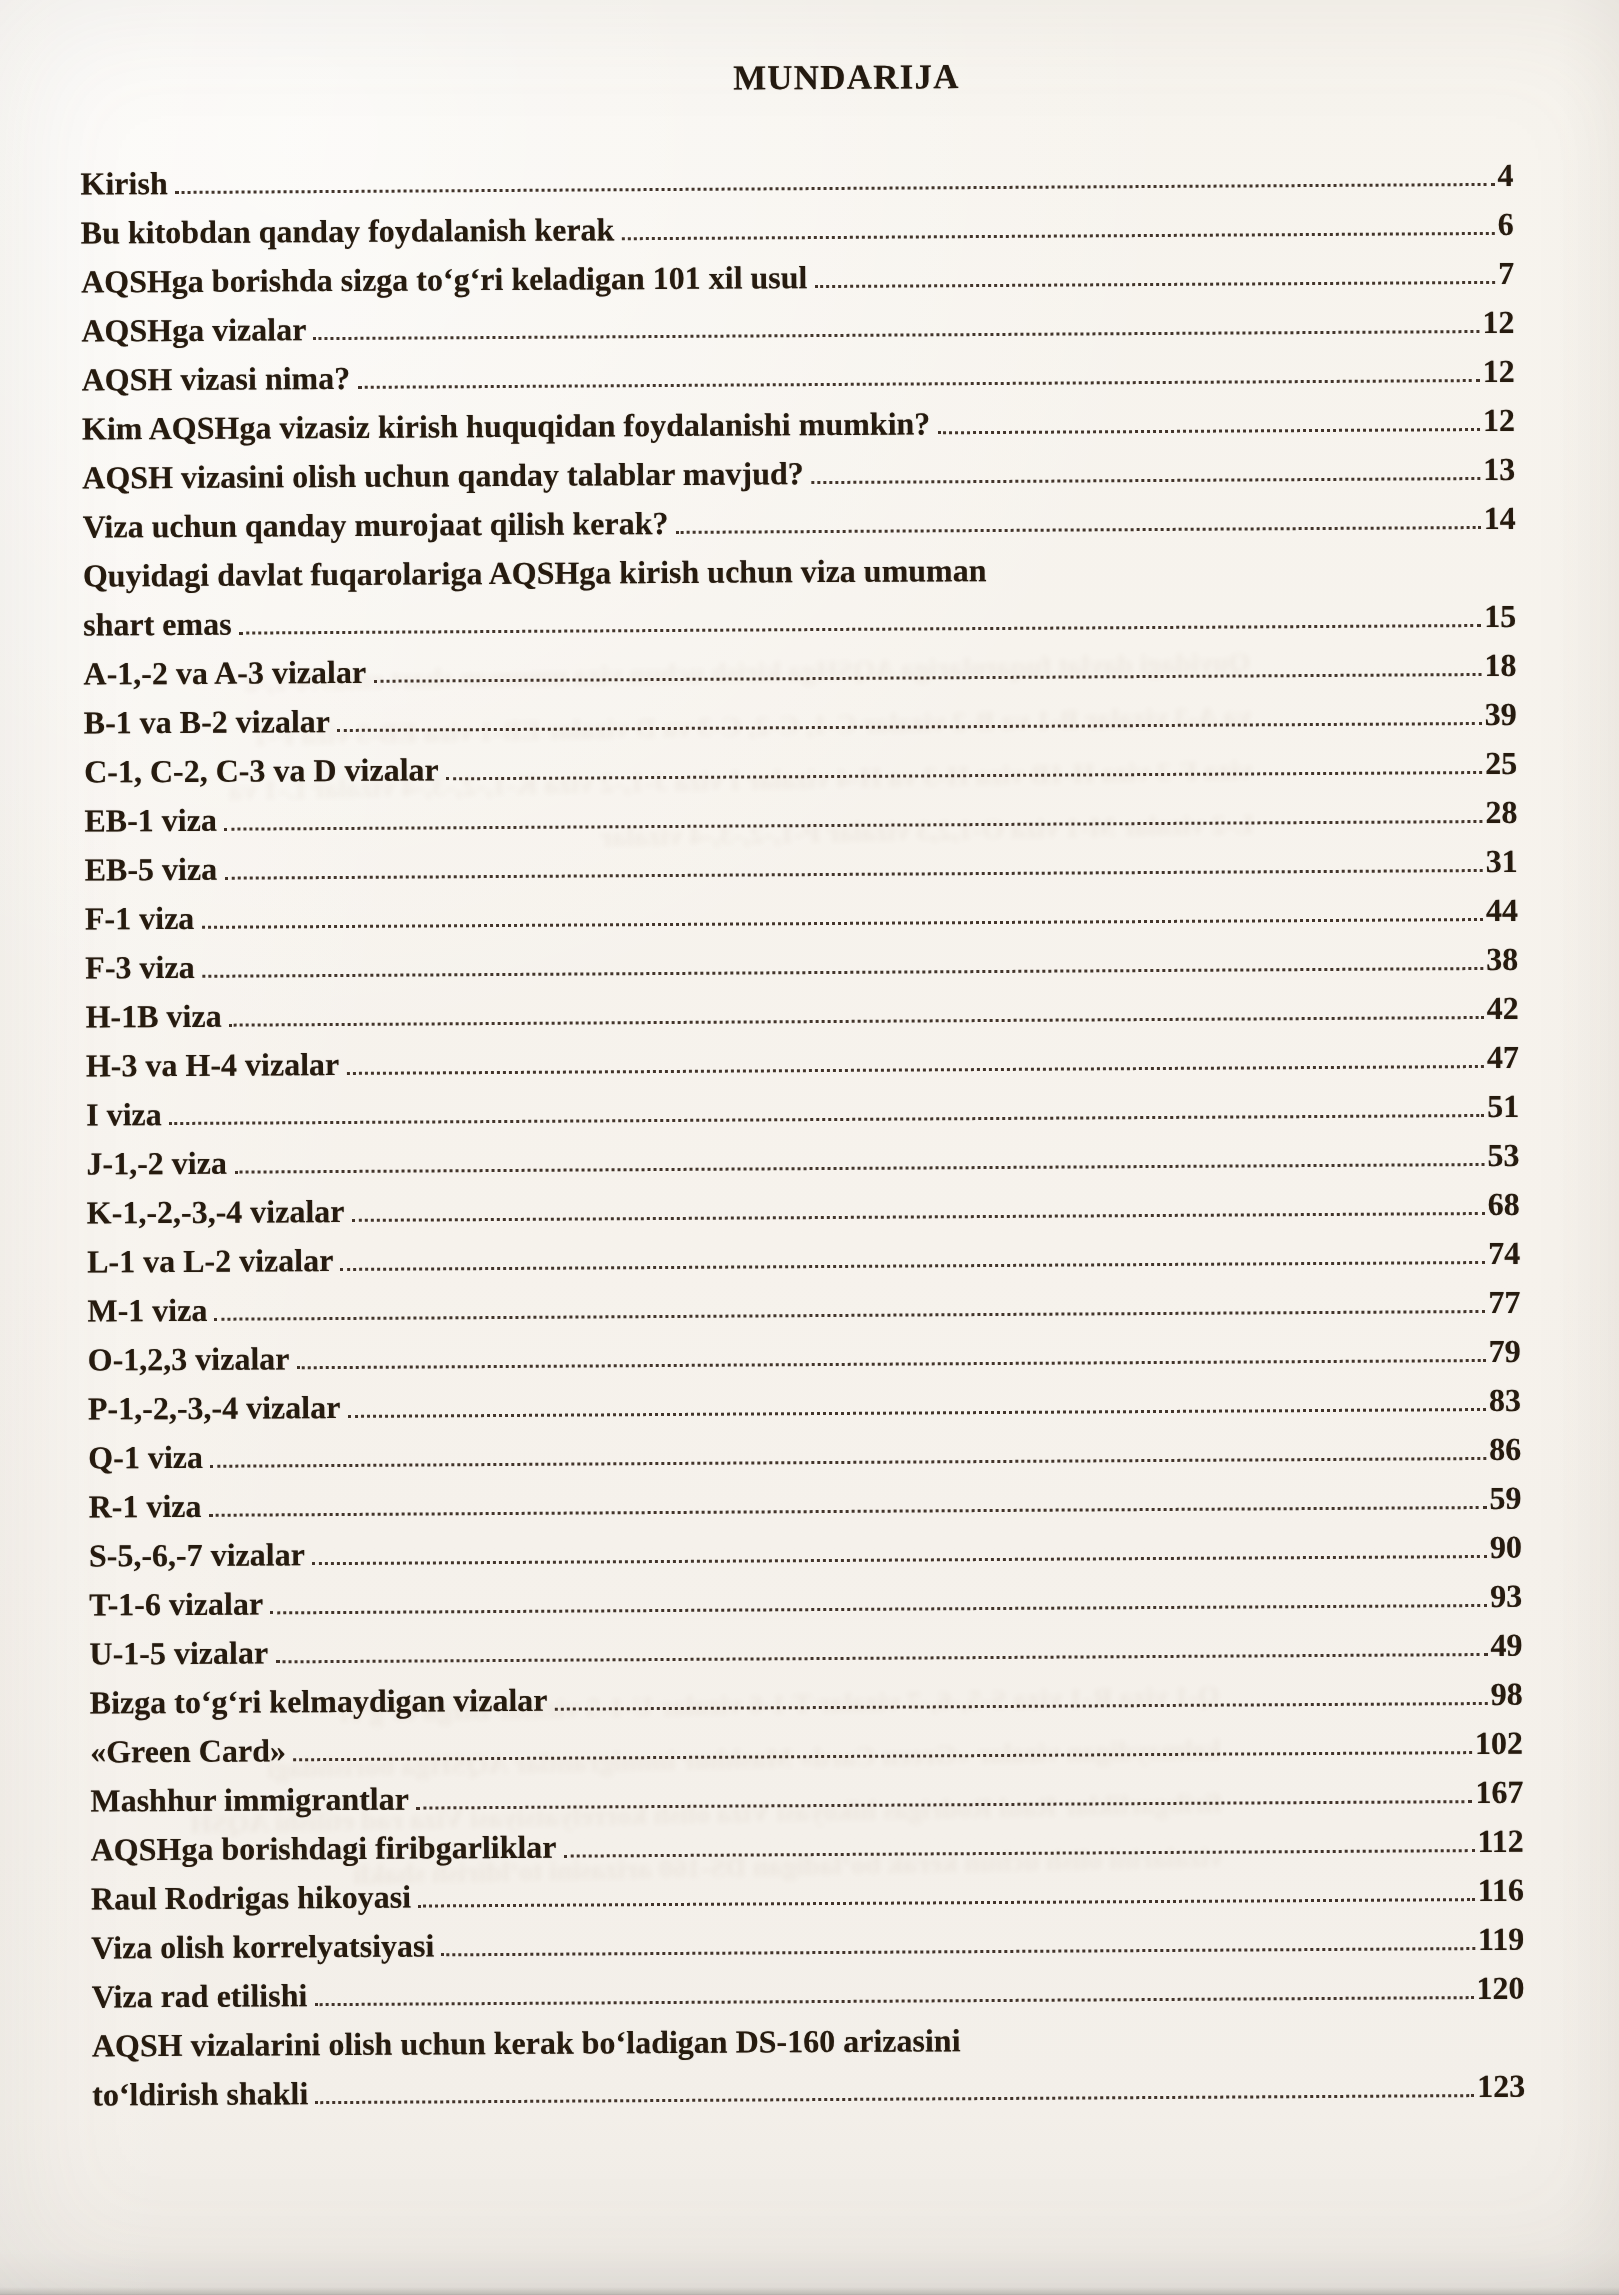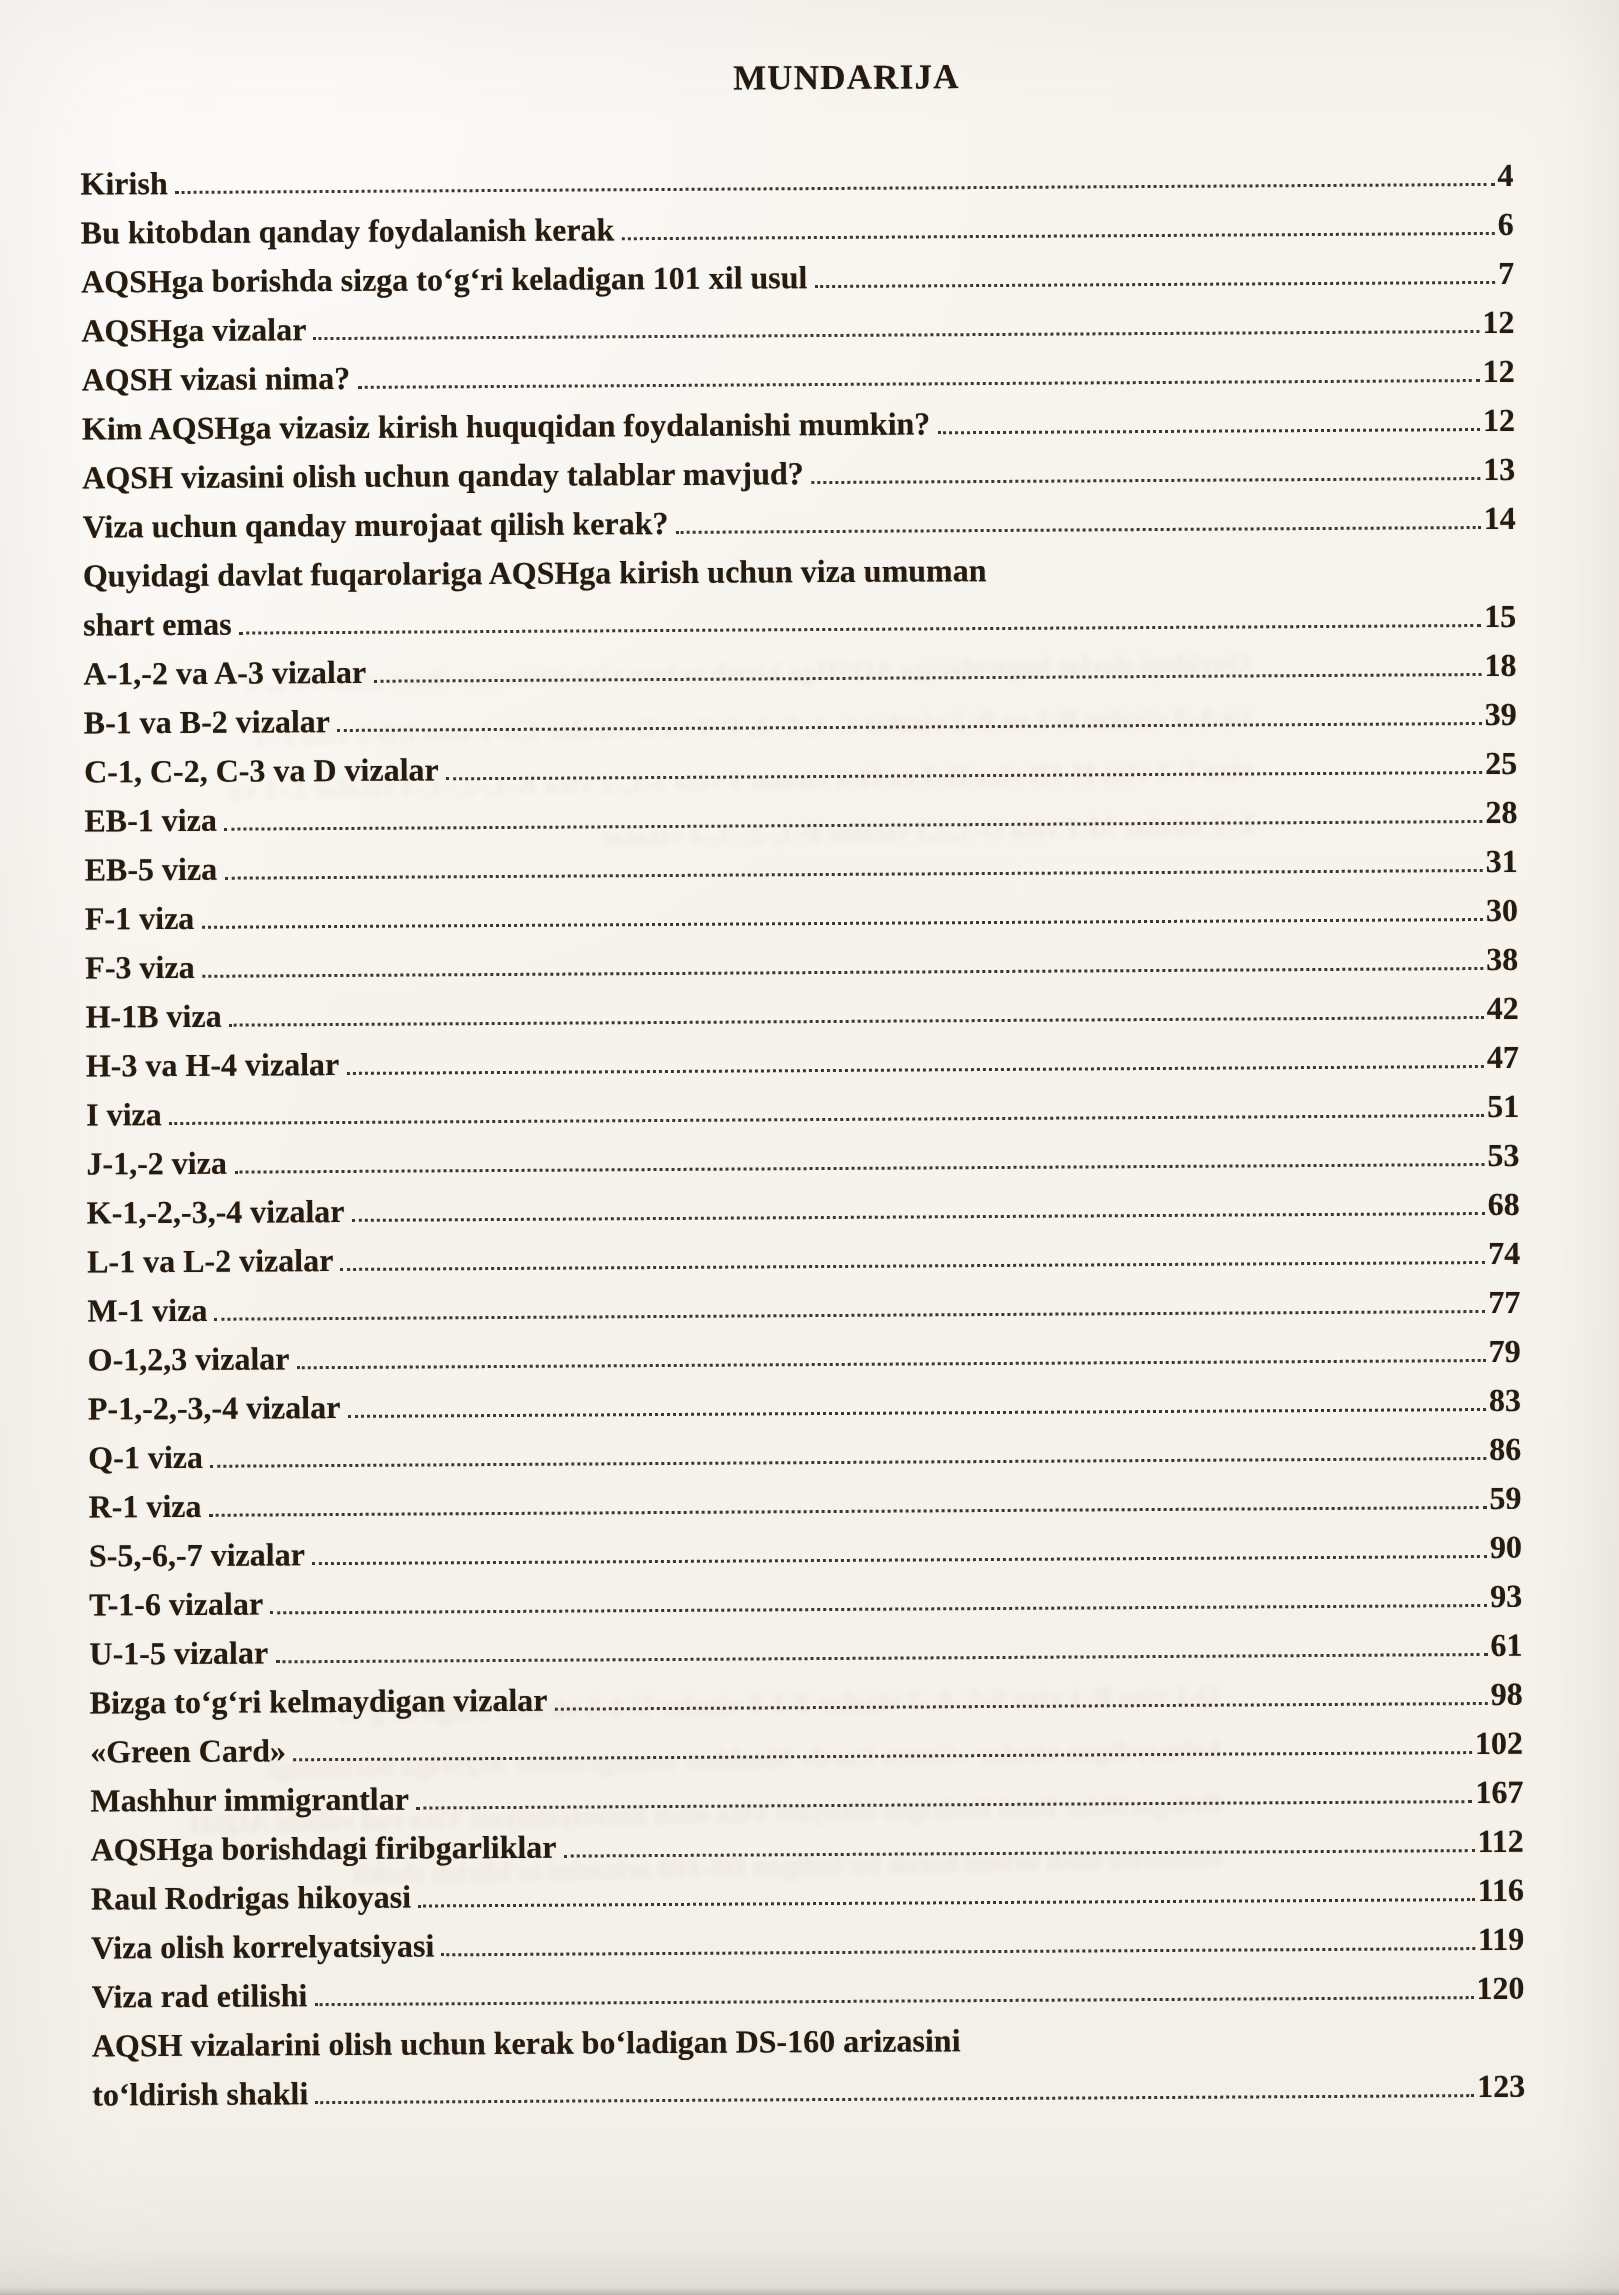--- a/index.html
+++ b/index.html
@@ -161,21 +161,21 @@
           <span class="toc-page">28</span>
         </div>
         <div class="toc-row">
           <span class="toc-label">EB-5 viza</span>
           <span class="dot-leader"></span>
           <span class="toc-page">31</span>
         </div>
         <div class="toc-row">
           <span class="toc-label">F-1 viza</span>
           <span class="dot-leader"></span>
-          <span class="toc-page">30</span>
+          <span class="toc-page">44</span>
         </div>
         <div class="toc-row">
           <span class="toc-label">F-3 viza</span>
           <span class="dot-leader"></span>
           <span class="toc-page">38</span>
         </div>
         <div class="toc-row">
           <span class="toc-label">H-1B viza</span>
           <span class="dot-leader"></span>
           <span class="toc-page">42</span>
@@ -236,21 +236,21 @@
           <span class="toc-page">90</span>
         </div>
         <div class="toc-row">
           <span class="toc-label">T-1-6 vizalar</span>
           <span class="dot-leader"></span>
           <span class="toc-page">93</span>
         </div>
         <div class="toc-row">
           <span class="toc-label">U-1-5 vizalar</span>
           <span class="dot-leader"></span>
-          <span class="toc-page">61</span>
+          <span class="toc-page">49</span>
         </div>
         <div class="toc-row">
           <span class="toc-label">Bizga toʻgʻri kelmaydigan vizalar</span>
           <span class="dot-leader"></span>
           <span class="toc-page">98</span>
         </div>
         <div class="toc-row">
           <span class="toc-label">«Green Card»</span>
           <span class="dot-leader"></span>
           <span class="toc-page">102</span>

